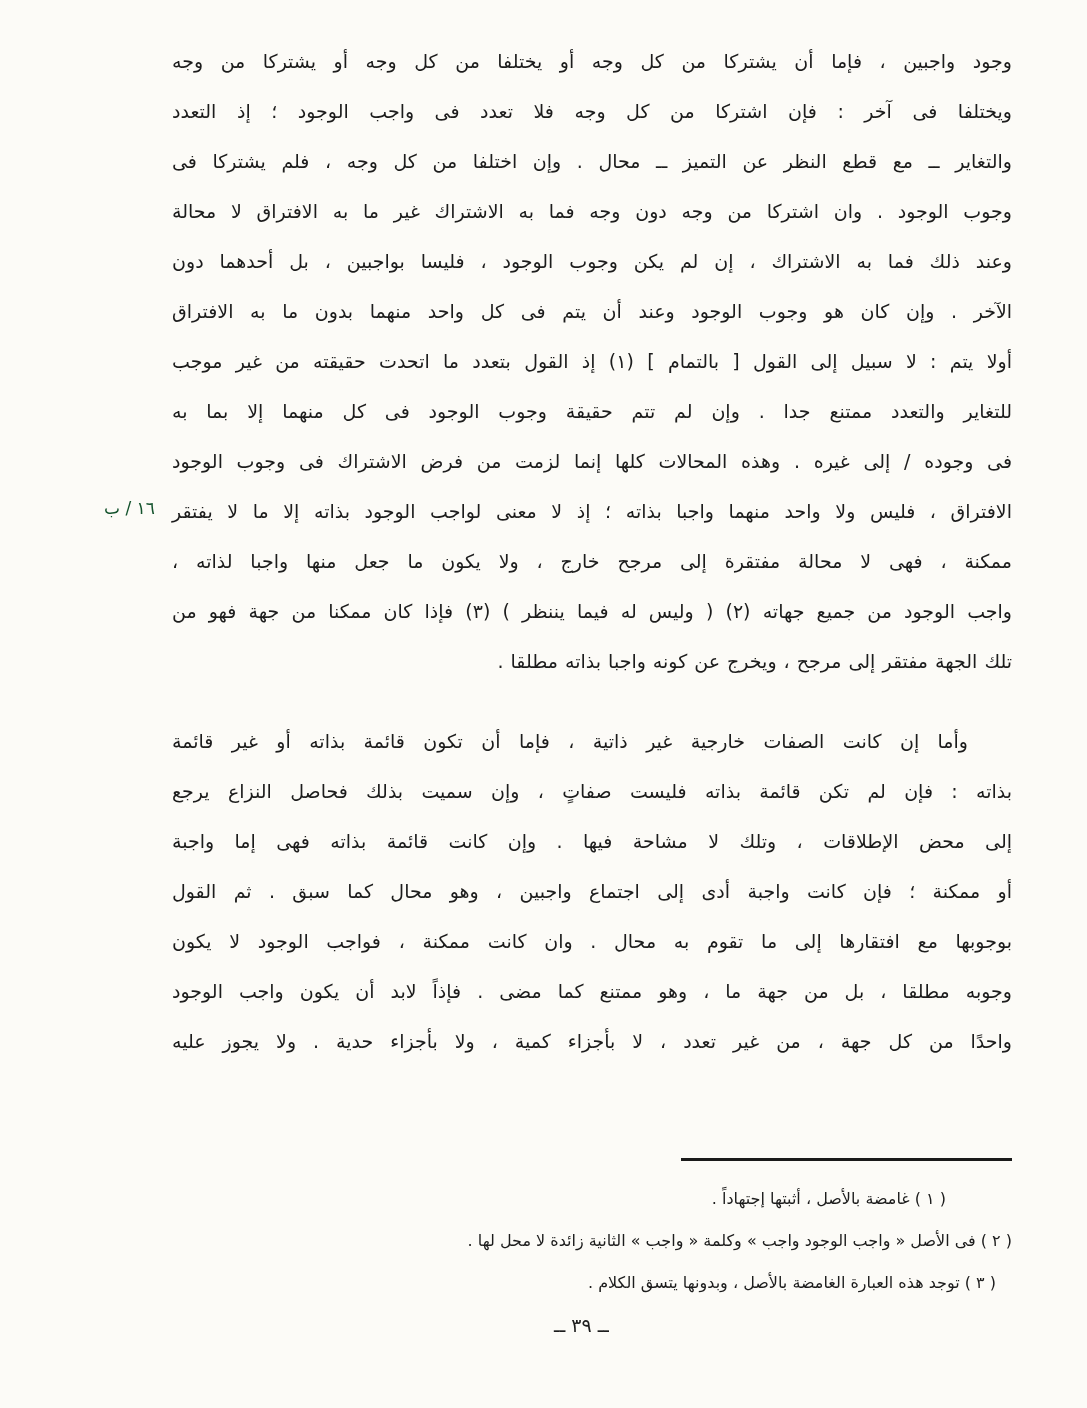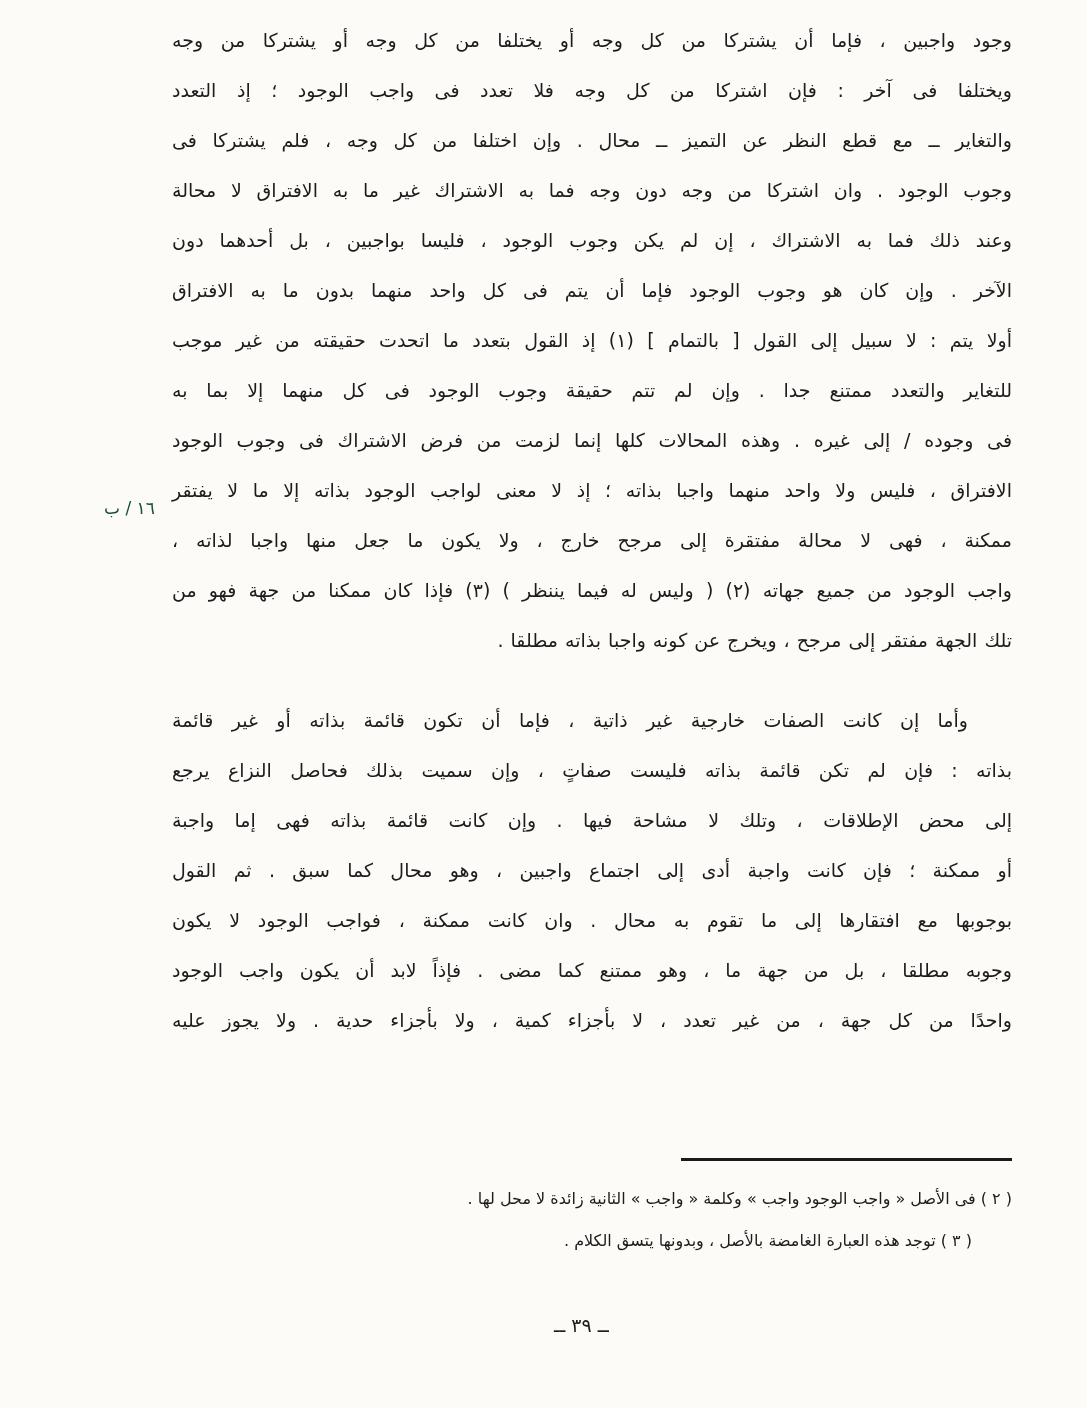--- a/index.html
+++ b/index.html
@@ -12,21 +12,21 @@
     width: 1087px;
     height: 1408px;
     background: #fcfbf7;
     color: #1c1c1c;
     font-family: "DejaVu Sans", sans-serif;
     direction: rtl;
     overflow: hidden;
   }
   .text-block {
     position: absolute;
-    top: 15px;
+    top: 36px;
     right: 75px;
     width: 840px;
   }
   .para { margin: 0; }
   .para + .para { margin-top: 30px; }
   .line {
     font-size: 19px;
     line-height: 50px;
     text-align: justify;
     text-align-last: justify;
@@ -58,21 +58,21 @@
   .footnotes {
     position: absolute;
     top: 1178px;
     right: 75px;
     width: 720px;
     font-size: 16px;
     line-height: 42px;
   }
   .footnote { text-align: right; }
   .footnote.fn-1 { margin-right: 66px; }
-  .footnote.fn-3 { margin-right: 40px; }
+  .footnote.fn-3 { margin-right: 16px; }
   .page-number {
     position: absolute;
     top: 1314px;
     left: 0;
     width: 100%;
     box-sizing: border-box;
     padding-left: 76px; 
     text-align: center;
     font-size: 19px;
     letter-spacing: 1px;
@@ -86,21 +86,21 @@
   <div class="margin-note">١٦ / ب</div>
 
   <div class="text-block">
 
     <div class="para">
       <div class="line">وجود واجبين ، فإما أن يشتركا من كل وجه أو يختلفا من كل وجه أو يشتركا من وجه</div>
       <div class="line">ويختلفا فى آخر : فإن اشتركا من كل وجه فلا تعدد فى واجب الوجود ؛ إذ التعدد</div>
       <div class="line">والتغاير ــ مع قطع النظر عن التميز ــ محال . وإن اختلفا من كل وجه ، فلم يشتركا فى</div>
       <div class="line">وجوب الوجود . وان اشتركا من وجه دون وجه فما به الاشتراك غير ما به الافتراق لا محالة</div>
       <div class="line">وعند ذلك فما به الاشتراك ، إن لم يكن وجوب الوجود ، فليسا بواجبين ، بل أحدهما دون</div>
-      <div class="line">الآخر . وإن كان هو وجوب الوجود فإما أن يتم فى كل واحد منهما بدون ما به الافتراق</div>
+      <div class="line">الآخر . وإن كان هو وجوب الوجود وعند أن يتم فى كل واحد منهما بدون ما به الافتراق</div>
       <div class="line">أولا يتم : لا سبيل إلى القول [ بالتمام ] (١) إذ القول بتعدد ما اتحدت حقيقته من غير موجب</div>
       <div class="line">للتغاير والتعدد ممتنع جدا . وإن لم تتم حقيقة وجوب الوجود فى كل منهما إلا بما به</div>
       <div class="line">فى وجوده / إلى غيره . وهذه المحالات كلها إنما لزمت من فرض الاشتراك فى وجوب الوجود</div>
       <div class="line">الافتراق ، فليس ولا واحد منهما واجبا بذاته ؛ إذ لا معنى لواجب الوجود بذاته إلا ما لا يفتقر</div>
       <div class="line">ممكنة ، فهى لا محالة مفتقرة إلى مرجح خارج ، ولا يكون ما جعل منها واجبا لذاته ،</div>
       <div class="line">واجب الوجود من جميع جهاته (٢) ( وليس له فيما يننظر ) (٣) فإذا كان ممكنا من جهة فهو من</div>
       <div class="line para-end">تلك الجهة مفتقر إلى مرجح ، ويخرج عن كونه واجبا بذاته مطلقا .</div>
     </div>
 
     <div class="para">
@@ -111,19 +111,20 @@
       <div class="line">بوجوبها مع افتقارها إلى ما تقوم به محال . وان كانت ممكنة ، فواجب الوجود لا يكون</div>
       <div class="line">وجوبه مطلقا ، بل من جهة ما ، وهو ممتنع كما مضى . فإذاً لابد أن يكون واجب الوجود</div>
       <div class="line">واحدًا من كل جهة ، من غير تعدد ، لا بأجزاء كمية ، ولا بأجزاء حدية . ولا يجوز عليه</div>
     </div>
 
   </div>
 
   <div class="footnote-rule"></div>
 
   <div class="footnotes">
+    <div class="footnote fn-1">( ١ )  غامضة بالأصل ، أثبتها إجتهاداً .</div>
     <div class="footnote fn-2">( ٢ )  فى الأصل « واجب الوجود واجب » وكلمة « واجب » الثانية زائدة لا محل لها .</div>
     <div class="footnote fn-3">( ٣ )  توجد هذه العبارة الغامضة بالأصل ، وبدونها يتسق الكلام .</div>
   </div>
 
   <div class="page-number">ــ ٣٩ ــ</div>
 
 </div>
 
 </body></html>

